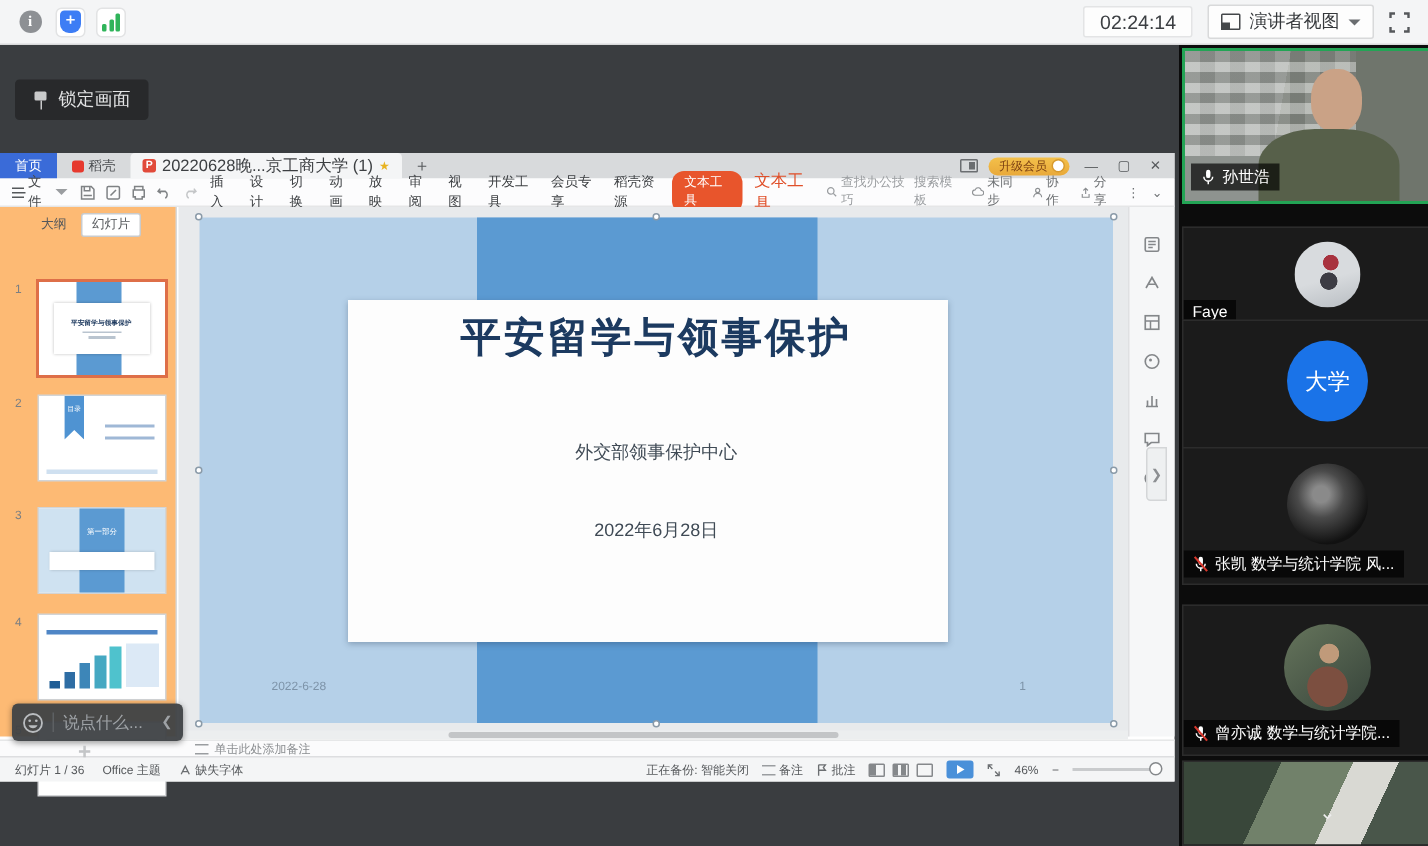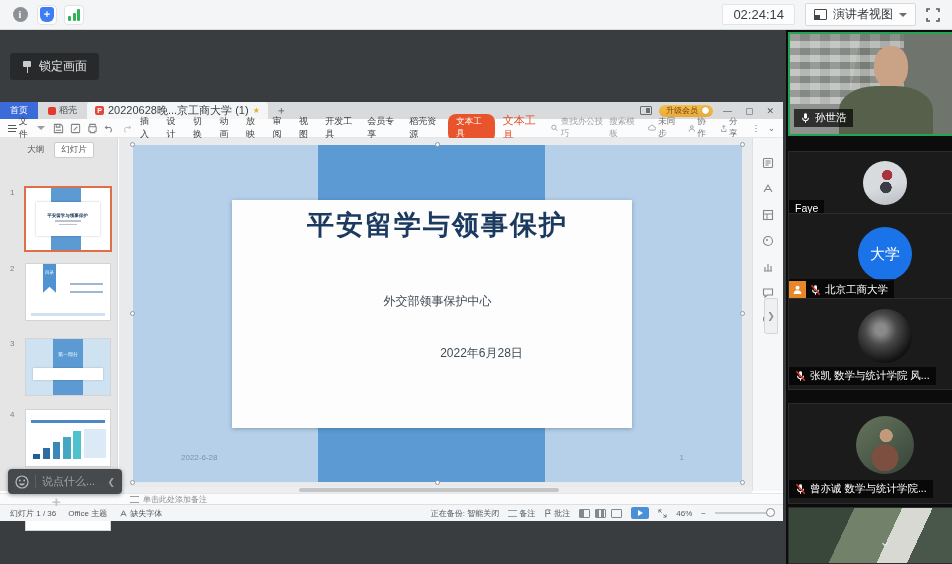--- a/index.html
+++ b/index.html
@@ -55,21 +55,21 @@
   .rb-icons { display:flex; align-items:center; gap:6px; color:#7f8285; }
   .rb-icons svg { display:block; }
   .menus { display:flex; align-items:center; gap:11px; font-size:9px; color:#3e4144; }
   .pill-draw { background:#e8552c; color:#fff; border-radius:8px; padding:2px 8px; font-size:8.5px; }
   .pill-text { color:#e0502a; font-size:11px; }
   .rb-search { display:flex; align-items:center; gap:3px; color:#9b9ea1; font-size:8.5px; }
   .rb-right { margin-left:auto; display:flex; align-items:center; gap:8px; color:#6d7073; font-size:8.5px; }
   .rb-item { display:flex; align-items:center; gap:2px; }
 
   
-  .panel { position:absolute; left:0; top:36px; width:118px; height:353px; background:#e5e5e5; border-right:1px solid #d7d9db; }
+  .panel { position:absolute; left:0; top:36px; width:118px; height:353px; background:#fdba74; border-right:1px solid #d7d9db; }
   .panel-tabs { position:absolute; left:0; top:4px; width:100%; display:flex; justify-content:center; gap:6px; font-size:8.5px; color:#55585b; }
   .ptab-active { background:#fff; border:1px solid #c9cbcd; padding:1px 6px; border-radius:2px; }
   .ptab { padding:2px 4px; }
   .thumb { position:absolute; left:26px; width:84px; height:52px; background:#fff; box-shadow:0 0 0 1px #d2d4d6; }
   .thumb-num { position:absolute; left:-16px; top:0; font-size:8px; color:#7c7f82; }
   .t-sel { box-shadow:0 0 0 2px #de6f48; }
   .mini-band { position:absolute; left:30%; top:0; width:36%; height:100%; background:#5b9ad2; }
   .mini-card { position:absolute; left:12%; top:22%; width:76%; height:56%; background:#fff; box-shadow:0 0 2px rgba(0,0,0,.25); display:flex; flex-direction:column; align-items:center; justify-content:center; gap:2px; }
   .mini-title { font-size:5px; font-weight:bold; color:#1e3a5f; transform:scale(.9); white-space:nowrap; }
   .mini-line { width:26px; height:1.5px; background:#b9c4cf; }
@@ -84,21 +84,21 @@
   .t4-note { position:absolute; right:5%; top:34%; width:26%; height:52%; background:#dce9f6; }
   .t5-bluebar { position:absolute; left:6%; top:22%; width:88%; height:7%; background:#4f86c6; }
 
   
   .canvas { position:absolute; left:119px; top:36px; width:633px; height:353px; background:#e8eaec; }
   .slide { position:absolute; left:14px; top:7px; width:609px; height:337px; background:#b5d0e8; }
   .band { position:absolute; left:185px; top:0; width:227px; height:100%; background:#5b9ad2; }
   .card { position:absolute; left:99px; top:55px; width:400px; height:228px; background:#fdfdfd; box-shadow:0 1px 4px rgba(40,60,90,.35); }
   .slide-title { position:absolute; left:0; top:62px; width:100%; text-align:center; font-size:27px; font-weight:bold; color:#1c3a60; letter-spacing:2px; }
   .slide-sub { position:absolute; left:0; top:148px; width:100%; text-align:center; font-size:12px; color:#3f4a55; }
-  .slide-date { position:absolute; left:0; top:200px; width:100%; text-align:center; font-size:12px; color:#3f4a55;margin-left:44px; }
+  .slide-date { position:absolute; left:0; top:200px; width:100%; text-align:center; font-size:12px; color:#3f4a55; }
   .slide-footdate { position:absolute; left:48px; bottom:20px; font-size:8px; color:#7d93a8; }
   .slide-pagenum { position:absolute; right:58px; bottom:20px; font-size:8px; color:#7d93a8; }
   .handle { position:absolute; width:5px; height:5px; background:#fff; border:1px solid #8a9aa8; border-radius:50%; }
 
   
   .rtools { position:absolute; right:0; top:36px; width:31px; height:353px; background:#f6f7f8; border-left:1px solid #dfe0e2; display:flex; flex-direction:column; align-items:center; gap:13px; padding-top:18px; color:#84878a; }
   .rtool { width:13px; height:13px; display:flex; align-items:center; justify-content:center; }
 
   
   .hscroll { position:absolute; left:119px; top:385px; width:633px; height:6px; background:#eceeef; }
@@ -479,35 +479,20 @@
 
     <div class="tile" style="top:121px; height:71px;">
       <div class="avatar ava-faye" style="top:9px; width:44px; height:44px;"></div>
       <div class="name-tag" style="left:0; bottom:5px;">
         <span>Faye</span>
       </div>
     </div>
 
     <div class="tile" style="top:183px; height:92px;">
       <div class="avatar ava-blue" style="top:13px; width:54px; height:54px;">大学</div>
-      <div class="name-tag" style="left:0; bottom:4px; padding-left:0;">
-        <span class="host-badge">
-          <svg width="11" height="11" viewBox="0 0 12 12">
-              <circle cx="6" cy="4" r="2.2" fill="#fff"></circle>
-              <path d="M1.8 11a4.2 4.2 0 0 1 8.4 0z" fill="#fff"></path>
-            </svg>
-        </span>
-        <svg class="micsvg" width="11" height="12" viewBox="0 0 12 12">
-          <rect x="4.4" y="0.8" width="3.2" height="6" rx="1.6" fill="#fff"></rect>
-          <path d="M2.8 5.8a3.2 3.2 0 0 0 6.4 0" fill="none" stroke="#fff" stroke-width="1.1"></path>
-          <line x1="6" y1="9.2" x2="6" y2="11.2" stroke="#fff" stroke-width="1.1"></line>
-          <line x1="1.6" y1="0.8" x2="10.6" y2="11.2" stroke="#d8372c" stroke-width="1.6"></line>
-        </svg>
-        <span>北京工商大学</span>
-      </div>
     </div>
 
     <div class="tile" style="top:268px; height:92px;">
       <div class="avatar ava-statue" style="top:10px; width:54px; height:54px;"></div>
       <div class="name-tag" style="left:0; bottom:4px;">
         <svg class="micsvg" width="11" height="12" viewBox="0 0 12 12">
           <rect x="4.4" y="0.8" width="3.2" height="6" rx="1.6" fill="#fff"></rect>
           <path d="M2.8 5.8a3.2 3.2 0 0 0 6.4 0" fill="none" stroke="#fff" stroke-width="1.1"></path>
           <line x1="6" y1="9.2" x2="6" y2="11.2" stroke="#fff" stroke-width="1.1"></line>
           <line x1="1.6" y1="0.8" x2="10.6" y2="11.2" stroke="#d8372c" stroke-width="1.6"></line>

